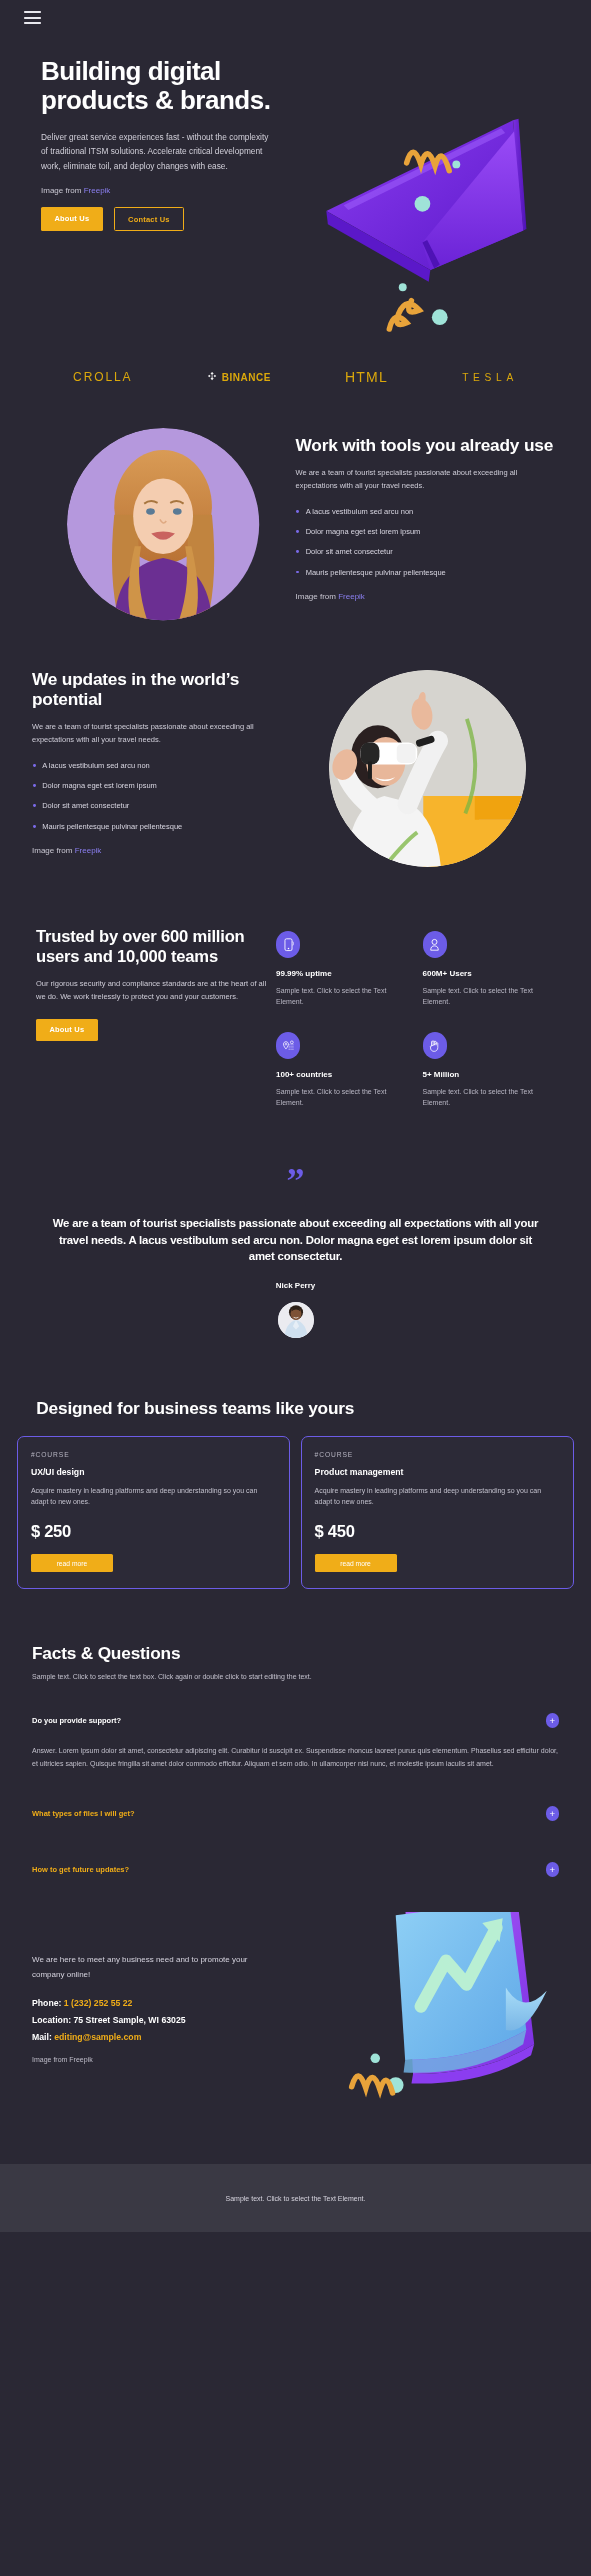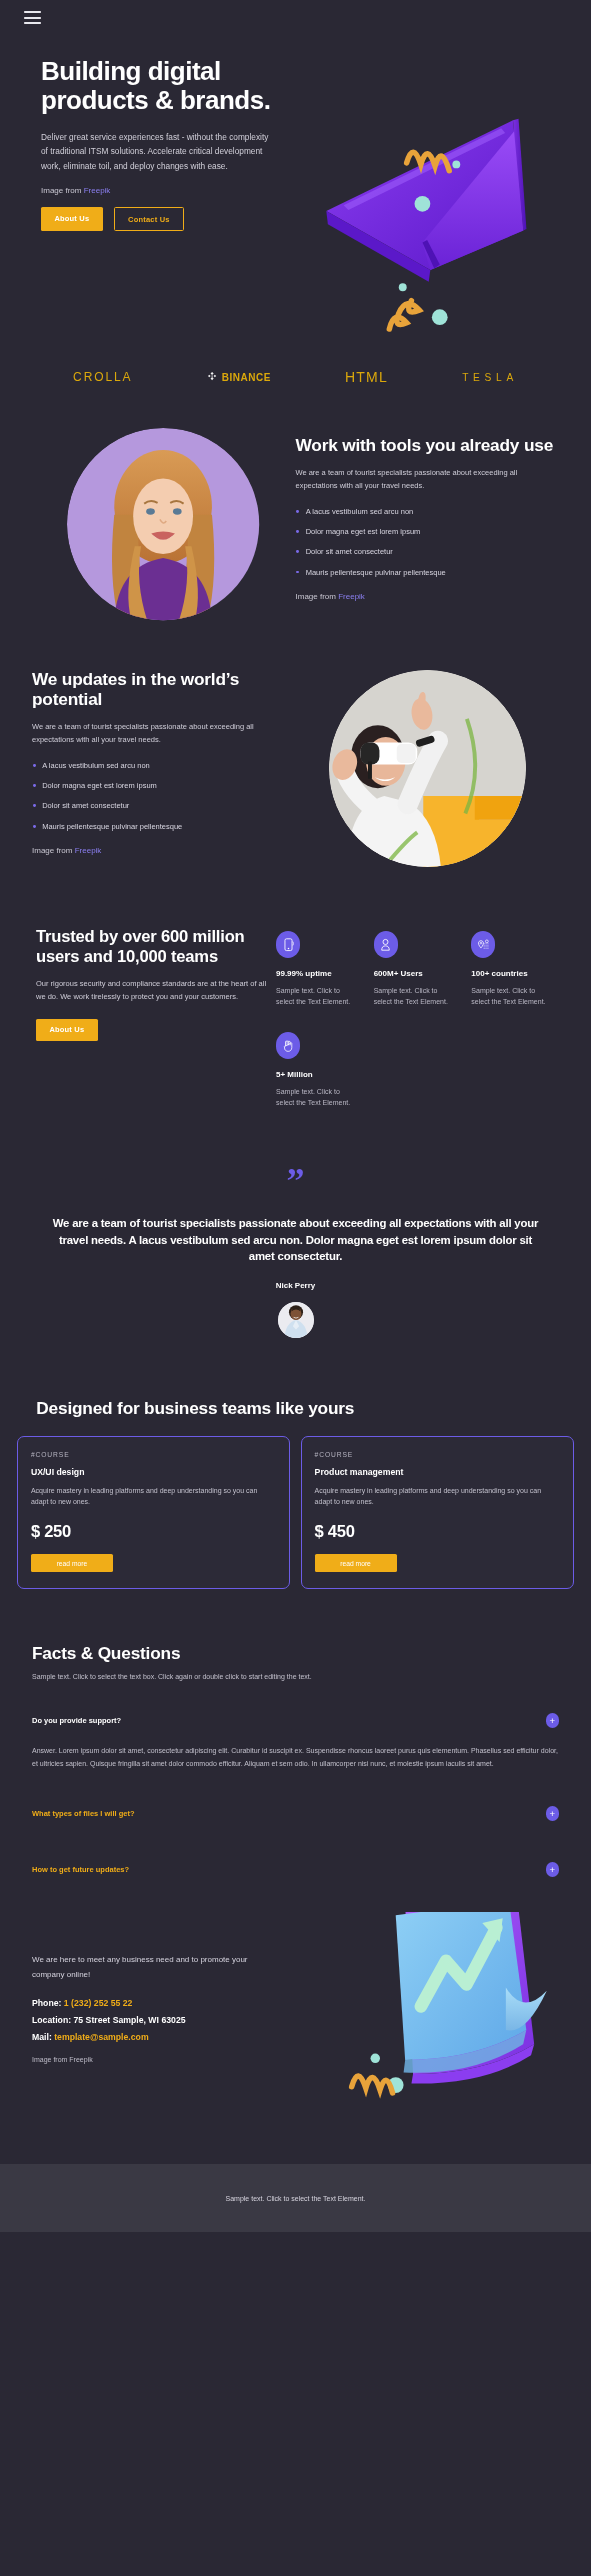--- a/index.html
+++ b/index.html
@@ -63,21 +63,21 @@
     content:""; position:absolute; left:0.8px; top:8.3px;
     width:2.8px; height:2.8px; border-radius:50%; background:#7a6ae8;
   }
 
   .circle-photo { border-radius:50%; overflow:hidden; position:relative; }
 
   
   .stats-wrap { display:flex; padding:27px 36px 24px; gap:4px; }
   .stats-left { width:236px; }
   .stats-left h2 { font-size:16.6px; line-height:1.2; }
-  .stats-grid { flex:1; display:grid; grid-template-columns:1fr 1fr 1fr; gap:24px 14px; padding-top:4.7px;}
+  .stats-grid { flex:1; display:grid; grid-template-columns:1fr 1fr; gap:24px 14px; padding-top:4.7px;}
   .stat-ico {
     width:24px; height:27px; border-radius:50%/46%; background:#6c5ce7;
     display:flex; align-items:center; justify-content:center; margin-bottom:10.2px;
   }
   .stat-title { font-size:8px; font-weight:700; margin-bottom:7px; }
   .stat-desc { font-size:7px; line-height:1.7; color:#b9b7c4; }
 
   
   .testi { text-align:center; padding:36px 47px 27px; }
   .quote-mark { font-size:36px; color:#6c5ce7; font-weight:800; line-height:.7; margin-bottom:20.5px; font-family:"Liberation Serif", serif;}
@@ -439,21 +439,21 @@
   <section class="contact">
     <div class="contact-left">
       <div class="contact-lead">We are here to meet any business need and to promote your company online!</div>
       <div class="contact-line">
         <span>Phone: </span><span class="v-gold">1 (232) 252 55 22</span>
       </div>
       <div class="contact-line">
         <span>Location: </span><span>75 Street Sample, WI 63025</span>
       </div>
       <div class="contact-line">
-        <span>Mail: </span><span class="v-gold">template@sample.com</span>
+        <span>Mail: </span><span class="v-gold">editing@sample.com</span>
       </div>
       <div class="contact-credit">Image from Freepik</div>
     </div>
     <div class="contact-art">
       <svg width="260" height="236" viewBox="0 0 330 300">
         <defs>
           <linearGradient id="fg1" x1="0" y1="0" x2="1" y2="1">
             <stop offset="0" stop-color="#b061ff"></stop>
               <stop offset="1" stop-color="#7a2fe0"></stop>
           </linearGradient>

